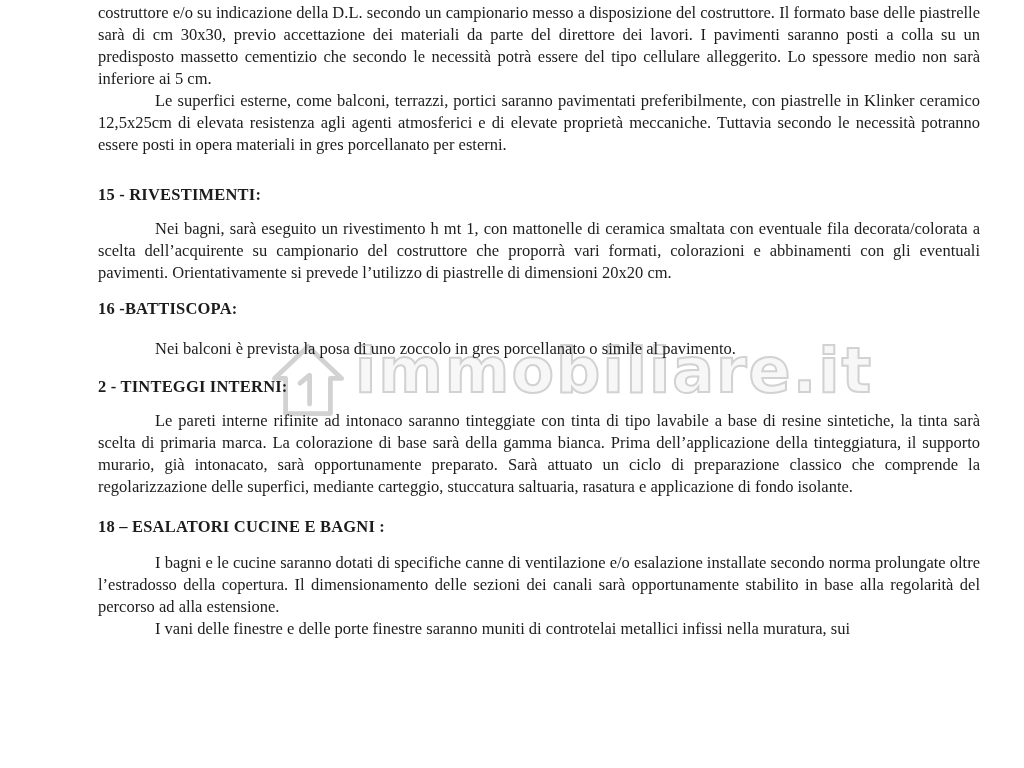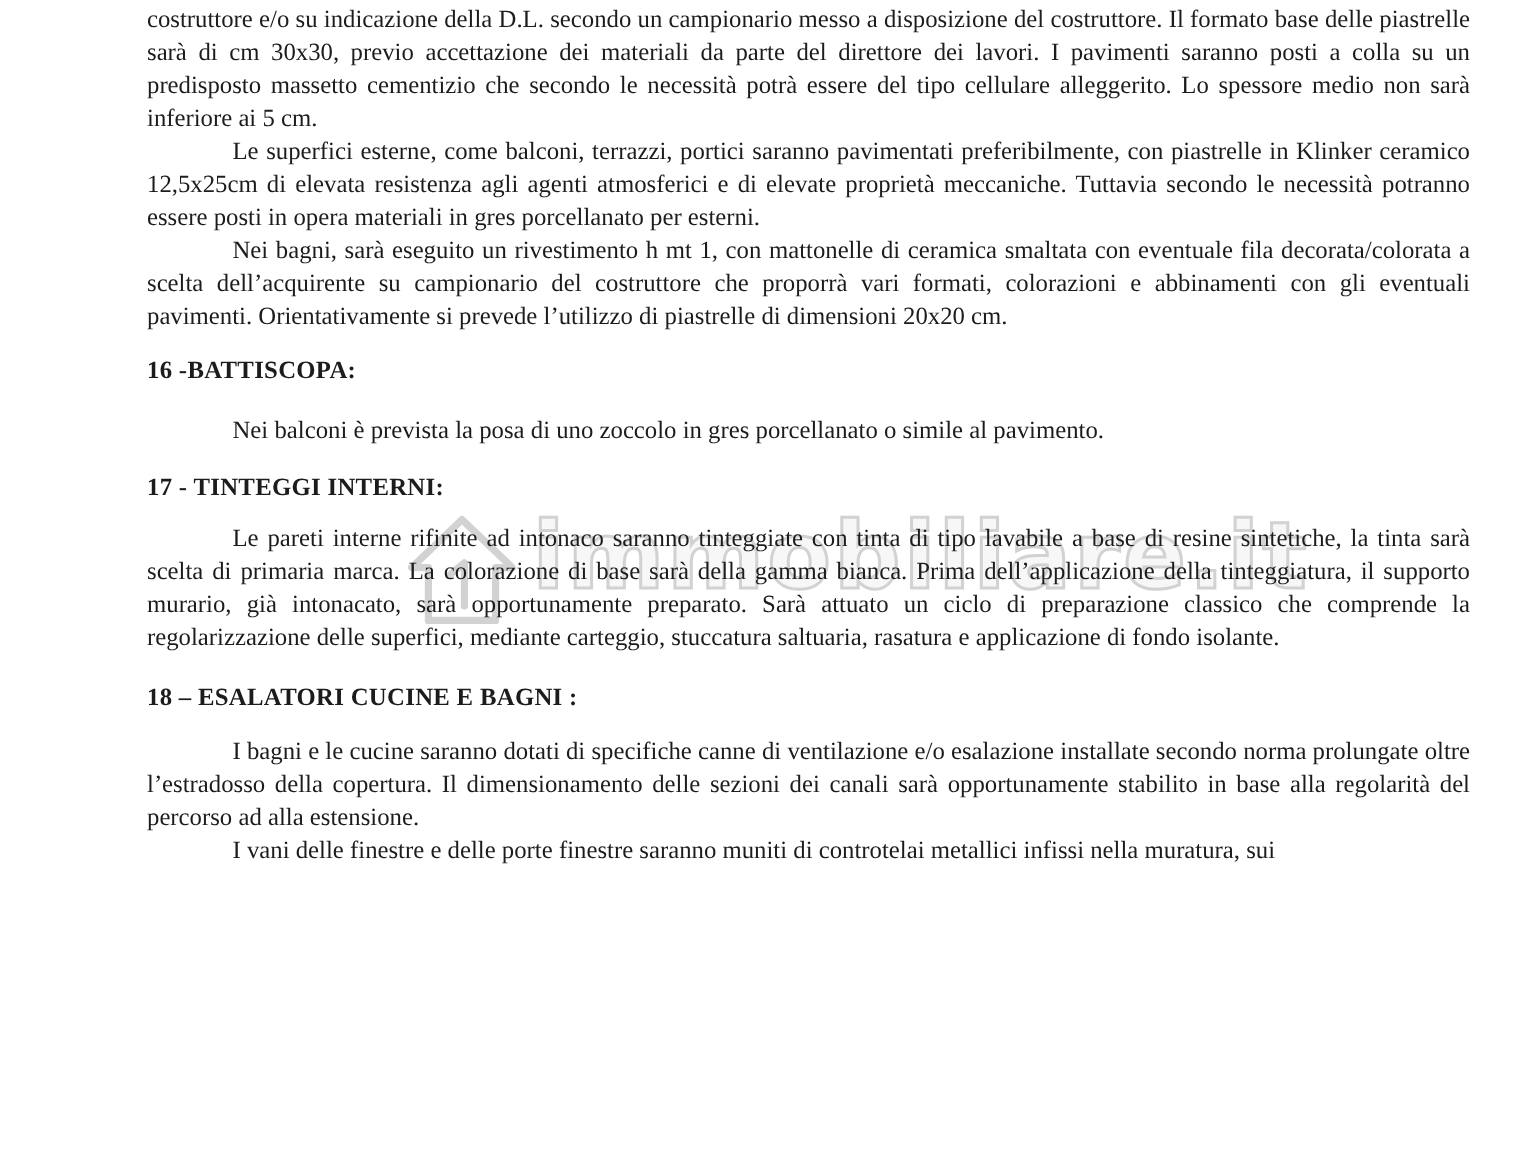--- a/index.html
+++ b/index.html
@@ -62,25 +62,26 @@
       <path d="M40 54 L52 44 V80" fill="none" stroke="#d2d2d2" stroke-width="6" stroke-linecap="round" stroke-linejoin="round"></path>
     </svg>
   </span>
   <span class="wm-text">immobiliare.it</span>
 </div>
 
 <div class="doc">
   <p class="para no-indent">costruttore e/o su indicazione della D.L.  secondo un campionario messo a disposizione del costruttore. Il formato base delle piastrelle sarà di cm 30x30, previo accettazione dei materiali da parte del direttore dei lavori. I pavimenti saranno posti a colla su un predisposto massetto cementizio che secondo le necessità potrà essere del tipo cellulare alleggerito. Lo spessore medio non sarà inferiore ai 5 cm.</p>
   <p class="para">Le superfici esterne, come balconi, terrazzi, portici saranno pavimentati preferibilmente, con piastrelle in Klinker ceramico 12,5x25cm di elevata resistenza agli agenti atmosferici e di elevate proprietà meccaniche.  Tuttavia secondo le necessità potranno essere posti in opera materiali in gres porcellanato per esterni.</p>
 
+  <p class="heading" style="margin:28px 0 12px 0;">15 - RIVESTIMENTI:</p>
   <p class="para">Nei bagni, sarà eseguito un rivestimento h mt 1, con mattonelle di ceramica smaltata con eventuale fila decorata/colorata a scelta dell’acquirente su campionario del costruttore che proporrà vari formati, colorazioni e abbinamenti con gli eventuali pavimenti. Orientativamente si prevede l’utilizzo di piastrelle di dimensioni 20x20 cm.</p>
 
   <p class="heading" style="margin:14px 0 16px 0;">16 -BATTISCOPA:</p>
   <p class="para" style="margin-top:18px;">Nei balconi è  prevista la posa di uno zoccolo in gres porcellanato o simile al  pavimento.</p>
 
-  <p class="heading" style="margin:16px 0 12px 0;">17 - TINTEGGI INTERNI:</p>
+  <p class="heading" style="margin:16px 0 12px 0;">2 - TINTEGGI INTERNI:</p>
   <p class="para">Le pareti interne rifinite ad intonaco saranno tinteggiate con tinta di tipo lavabile a base di resine sintetiche, la tinta sarà scelta di primaria marca. La colorazione di base sarà della gamma bianca.  Prima dell’applicazione della tinteggiatura, il supporto murario, già intonacato, sarà opportunamente preparato. Sarà attuato un ciclo di preparazione classico che comprende la regolarizzazione delle superfici, mediante carteggio, stuccatura saltuaria, rasatura e applicazione di fondo isolante.</p>
 
   <p class="heading" style="margin:18px 0 14px 0;">18 – ESALATORI CUCINE E BAGNI :</p>
   <p class="para">I bagni e le cucine saranno dotati di specifiche canne di ventilazione e/o esalazione installate secondo norma prolungate oltre l’estradosso della copertura. Il dimensionamento delle sezioni dei canali sarà opportunamente stabilito in base alla regolarità del percorso ad alla estensione.</p>
 
   <p class="para">I vani delle finestre e delle porte finestre saranno muniti di controtelai metallici infissi nella muratura,  sui</p>
 </div>
 
 </body></html>

